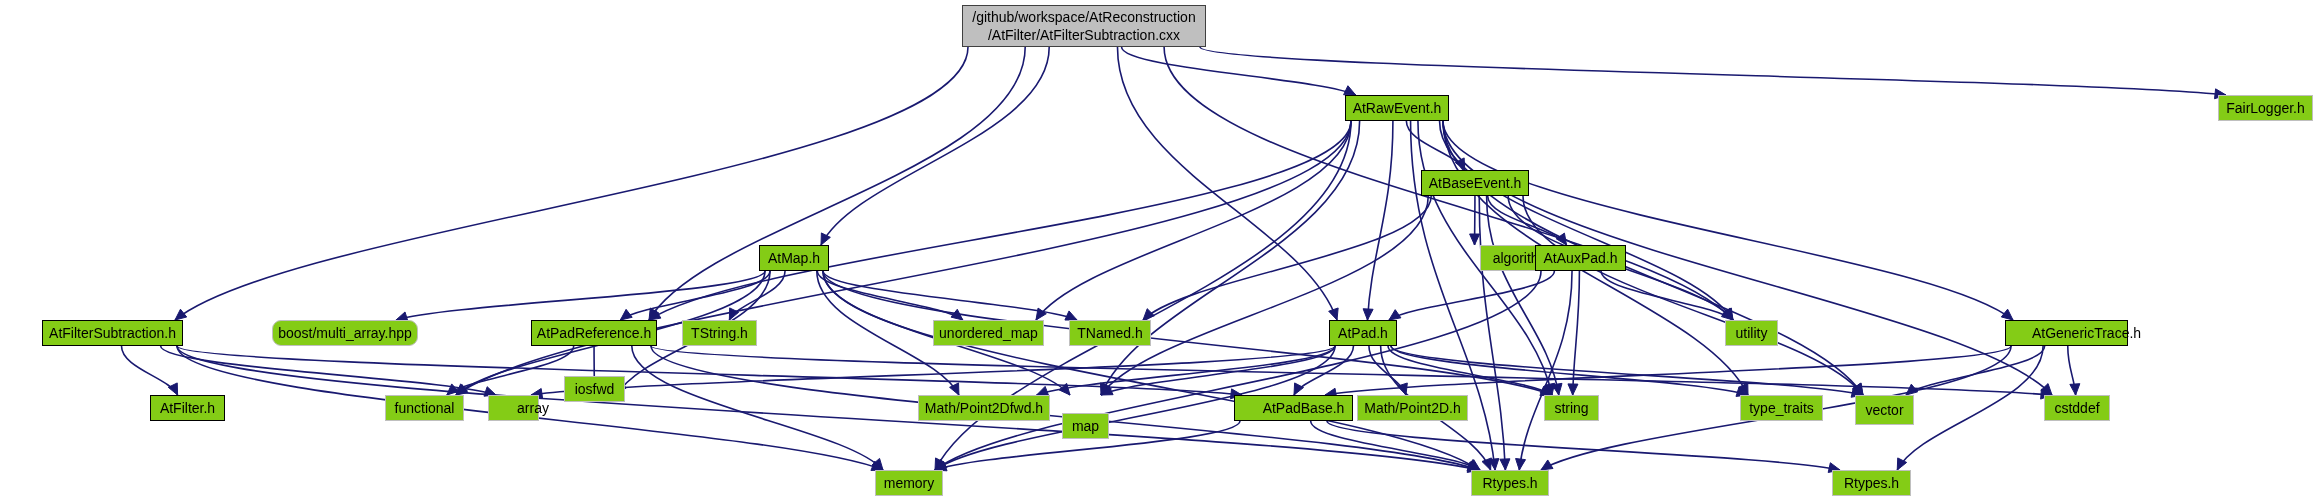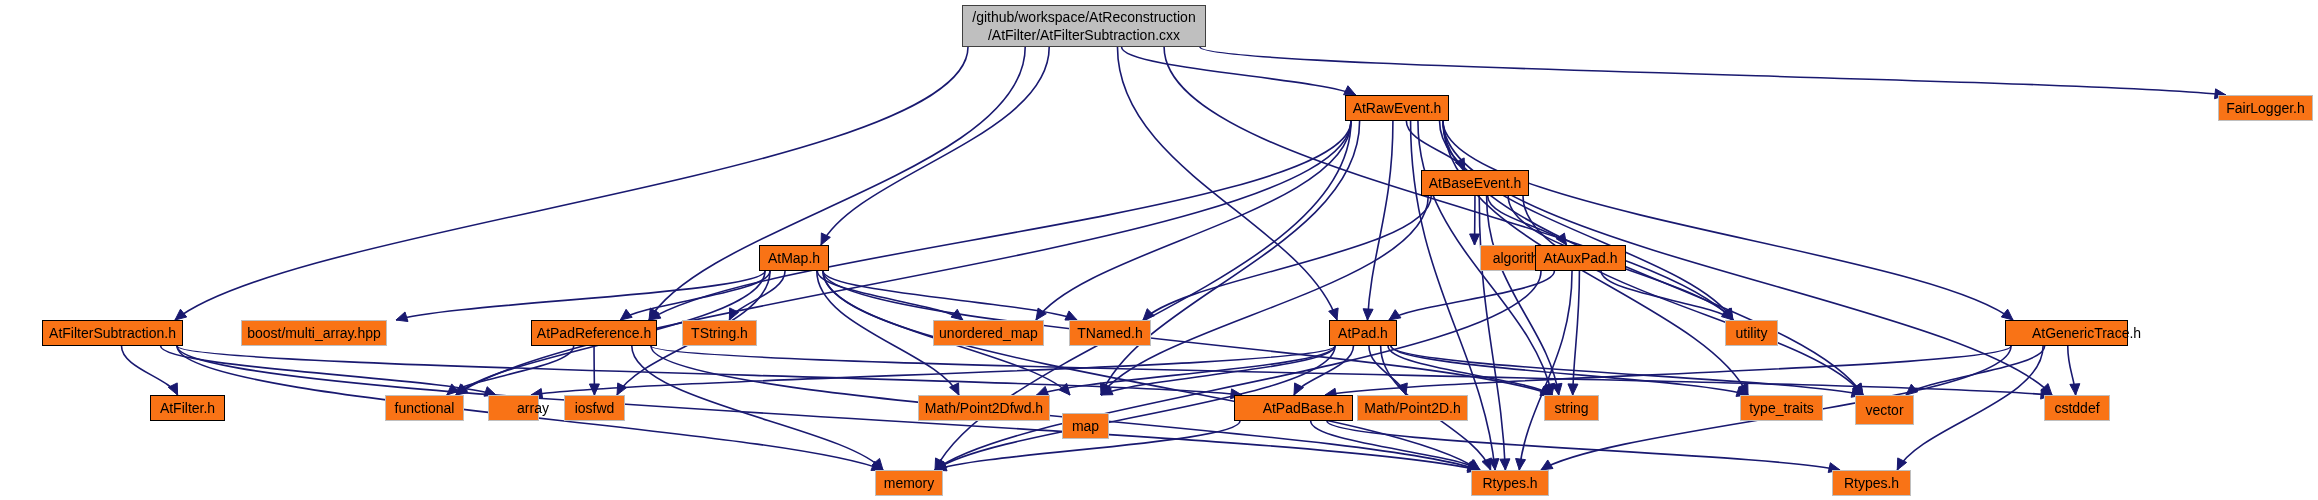--- a/index.html
+++ b/index.html
@@ -1,18 +1,18 @@
 <!DOCTYPE html>
 <html><head>
 <meta charset="utf-8">
 <style>
   html, body { margin:0; padding:0; background:#ffffff; }
   body { width:2318px; height:500px; overflow:hidden; position:relative; font-family:"Liberation Sans", sans-serif; }
   #graph { position:absolute; left:0; top:0; width:2318px; height:500px; }
-  .node { position:absolute; box-sizing:border-box; background:#f97316; font-size:14px; color:#000; display:flex; align-items:center; justify-content:center; white-space:nowrap; text-align:center; }
+  .node { position:absolute; box-sizing:border-box; background:#84cc16; font-size:14px; color:#000; display:flex; align-items:center; justify-content:center; white-space:nowrap; text-align:center; }
   .node.project { border:1.5px solid #000; }
   .node.system { border:1.5px solid #bfbfbf; }
   .node.root { background:#bfbfbf; border:1.5px solid #404040; flex-direction:column; line-height:18px; }
   svg .edge { fill:none; stroke:#191970; stroke-width:1.6; }
   svg .arrow { fill:#191970; stroke:#191970; }
 </style>
 </head>
 <body>
 
 <svg id="graph" width="2318" height="500">
@@ -184,21 +184,21 @@
     </div>
     <div class="node project" id="n-AtAuxPad" style="left: 1535px; top: 245px; width: 91px; height: 26px;">
       <span>AtAuxPad.h</span>
     </div>
     <div class="node project" id="n-AtMap" style="left: 759px; top: 245px; width: 70px; height: 26px;">
       <span>AtMap.h</span>
     </div>
     <div class="node project" id="n-AtFilterSubtraction" style="left: 42px; top: 320px; width: 141px; height: 26px;">
       <span>AtFilterSubtraction.h</span>
     </div>
-    <div class="node system" id="n-boost" style="left: 241px; top: 320px; width: 146px; height: 26px;">
+    <div class="node system" id="n-boost" style="left: 272px; top: 320px; width: 146px; height: 26px; border-radius: 9px;">
       <span>boost/multi_array.hpp</span>
     </div>
     <div class="node project" id="n-AtPadReference" style="left: 531px; top: 320px; width: 126px; height: 26px;">
       <span>AtPadReference.h</span>
     </div>
     <div class="node system" id="n-TString" style="left: 682px; top: 320px; width: 75px; height: 26px;">
       <span>TString.h</span>
     </div>
     <div class="node system" id="n-unordered_map" style="left: 933px; top: 320px; width: 111px; height: 26px;">
       <span>unordered_map</span>
@@ -217,21 +217,21 @@
     </div>
     <div class="node project" id="n-AtFilter" style="left: 150px; top: 395px; width: 75px; height: 26px;">
       <span>AtFilter.h</span>
     </div>
     <div class="node system" id="n-functional" style="left: 385px; top: 395px; width: 79px; height: 26px;">
       <span>functional</span>
     </div>
     <div class="node system" id="n-array" style="left: 488px; top: 395px; width: 51px; height: 26px; padding-left: 39px;">
       <span>array</span>
     </div>
-    <div class="node system" id="n-iosfwd" style="left: 564px; top: 395px; width: 61px; height: 26px;">
+    <div class="node system" id="n-iosfwd" style="left: 564px; top: 376px; width: 61px; height: 26px;">
       <span>iosfwd</span>
     </div>
     <div class="node system" id="n-Point2Dfwd" style="left: 918px; top: 395px; width: 132px; height: 26px;">
       <span>Math/Point2Dfwd.h</span>
     </div>
     <div class="node system" id="n-map" style="left: 1062px; top: 395px; width: 47px; height: 26px; margin-top: 18px;">
       <span>map</span>
     </div>
     <div class="node project" id="n-AtPadBase" style="left: 1234px; top: 395px; width: 119px; height: 26px; padding-left: 20px;">
       <span>AtPadBase.h</span>

